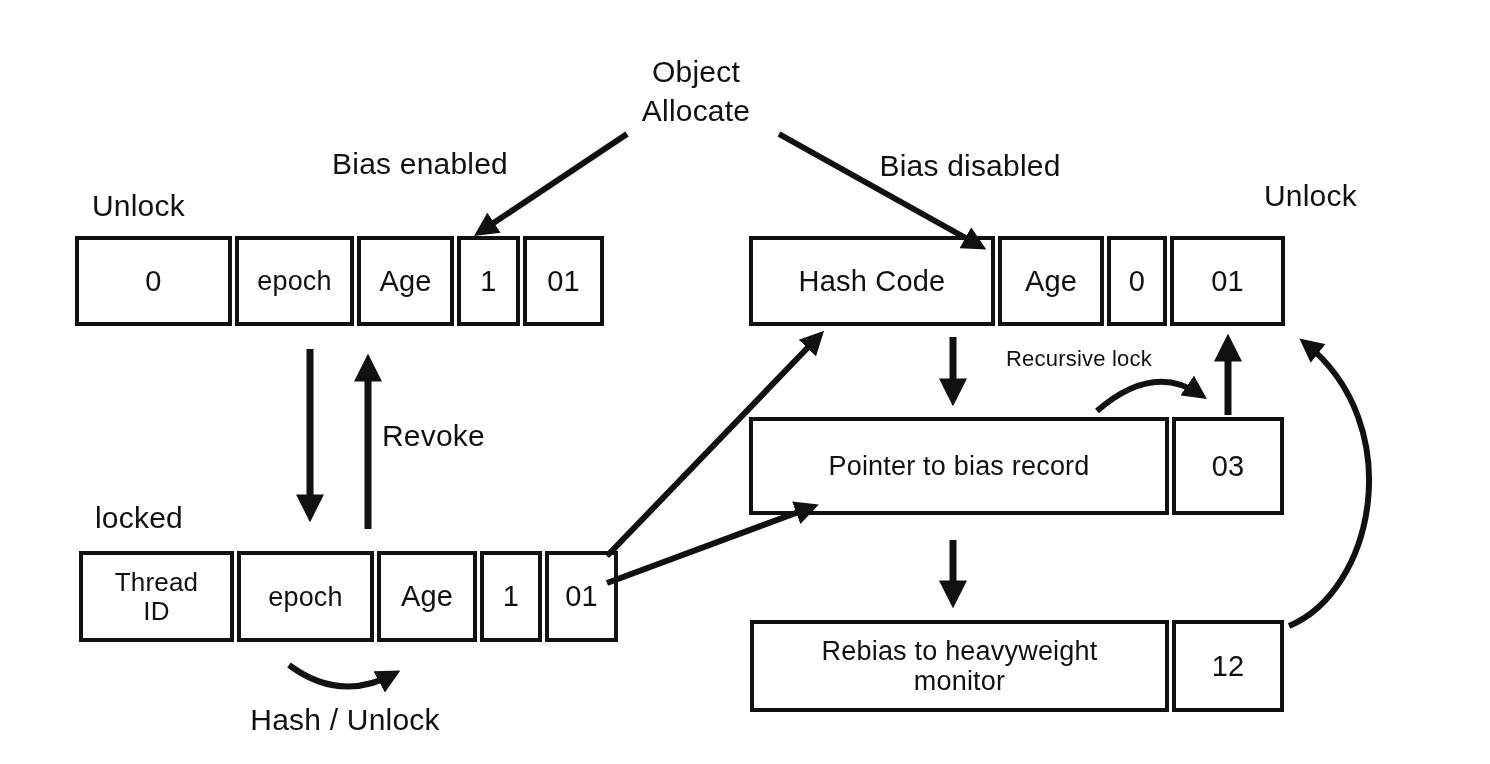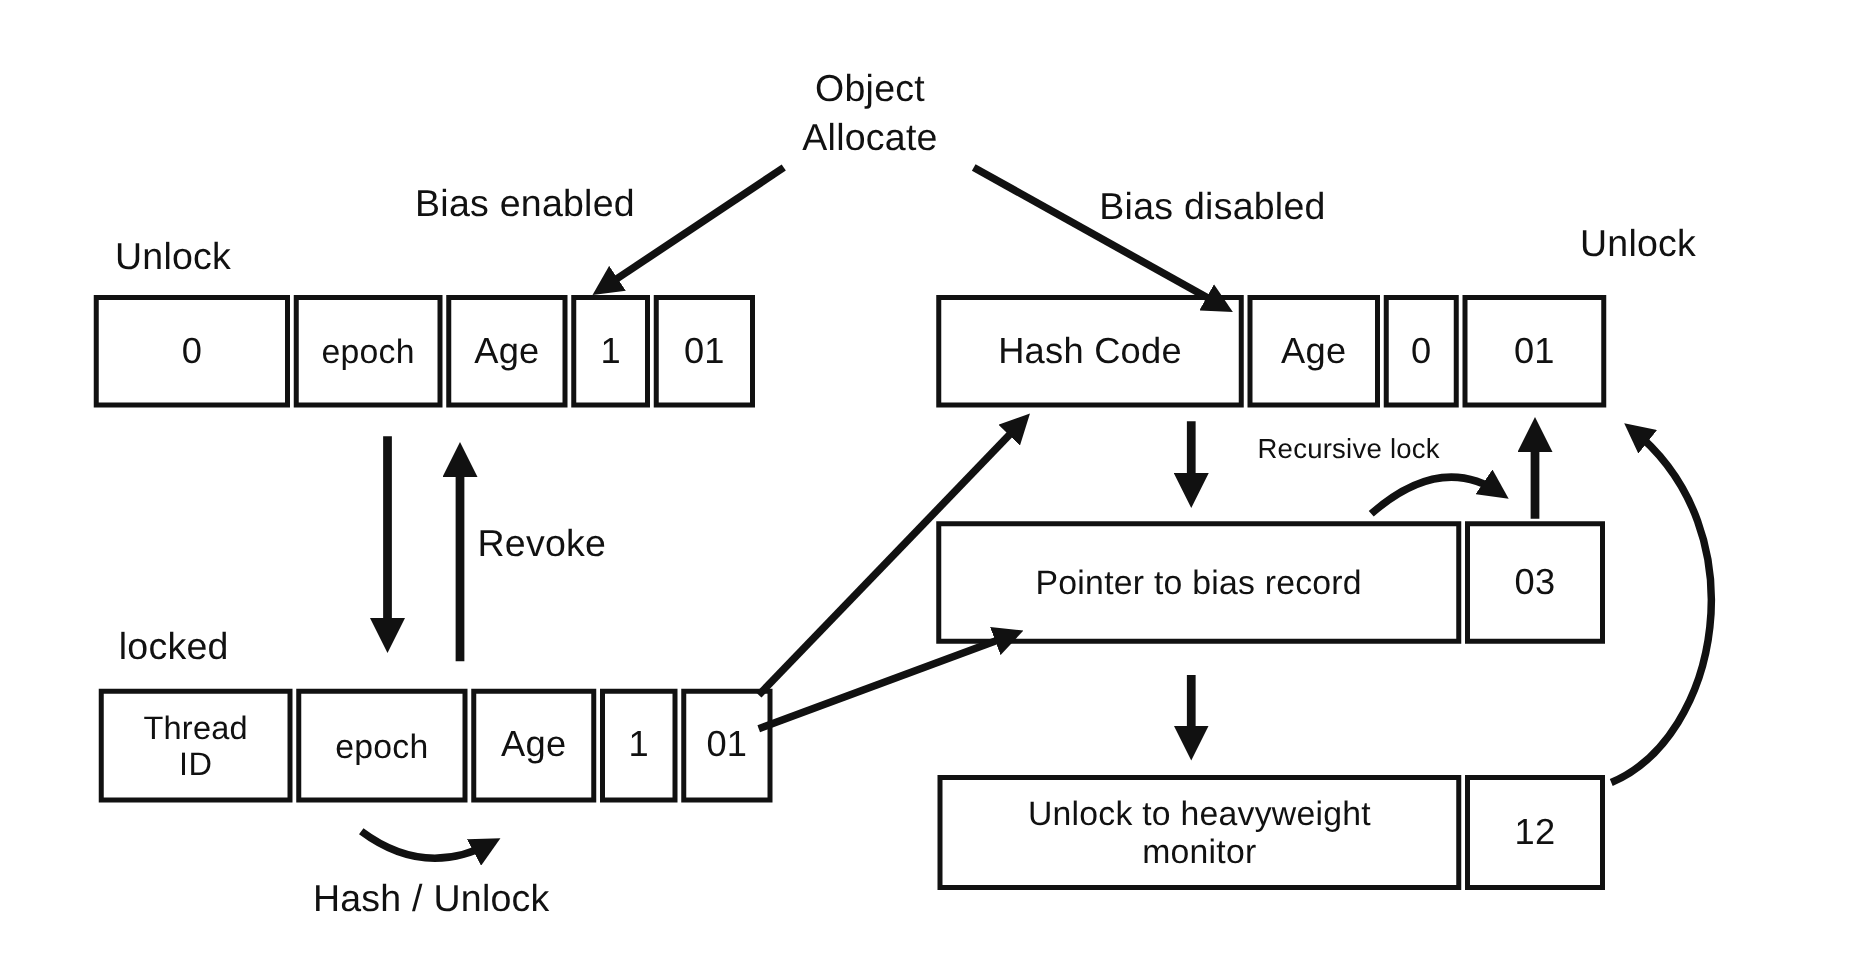--- a/index.html
+++ b/index.html
@@ -114,18 +114,18 @@
     <div class="cell" style="width:62px">1</div>
     <div class="cell" style="width:73px">01</div>
   </div>
 
   <div class="wordbox" style="left:749px; top:417px; height:98px;">
     <div class="cell f27" style="width:420px">Pointer to bias record</div>
     <div class="cell" style="width:112px">03</div>
   </div>
 
   <div class="wordbox" style="left:750px; top:620px; height:92px;">
-    <div class="cell f27" style="width:419px">Unlock to heavyweight
+    <div class="cell f27" style="width:419px">Rebias to heavyweight
 monitor</div>
     <div class="cell" style="width:112px">12</div>
   </div>
 
 </div>
 
 </body></html>

